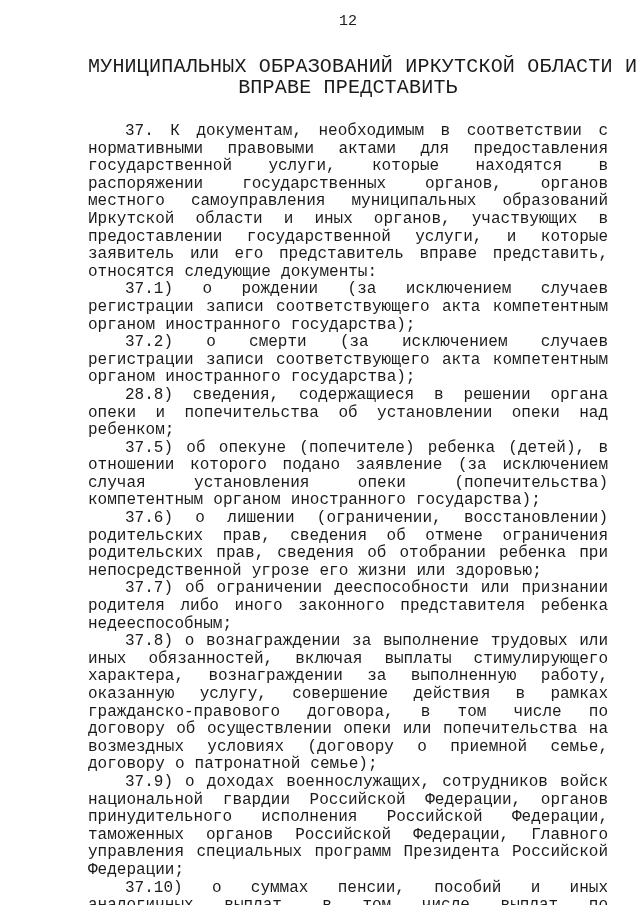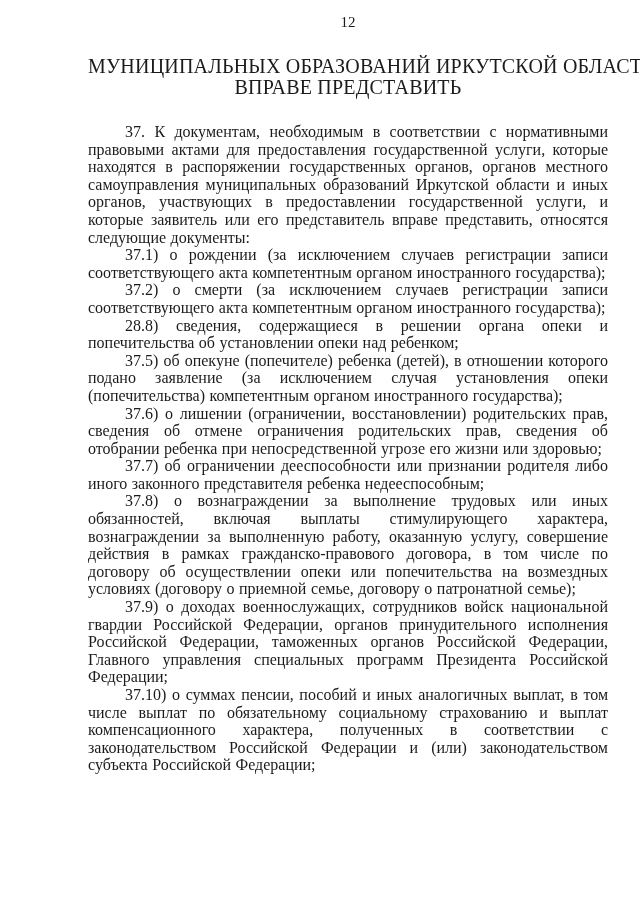--- a/index.html
+++ b/index.html
@@ -7,21 +7,21 @@
     margin: 0;
     padding: 0;
     background: #ffffff;
   }
   .doc-page {
     position: relative;
     width: 640px;
     height: 905px;
     background: #ffffff;
     color: #1b1b1b;
-    font-family: Liberation Serif, serif;
+    font-family: Liberation Mono, monospace;
     overflow: hidden;
     box-sizing: border-box;
   }
   .column {
     margin-left: 88px;
     width: 520px;
   }
   .page-number {
     padding-top: 13px;
     text-align: center;

